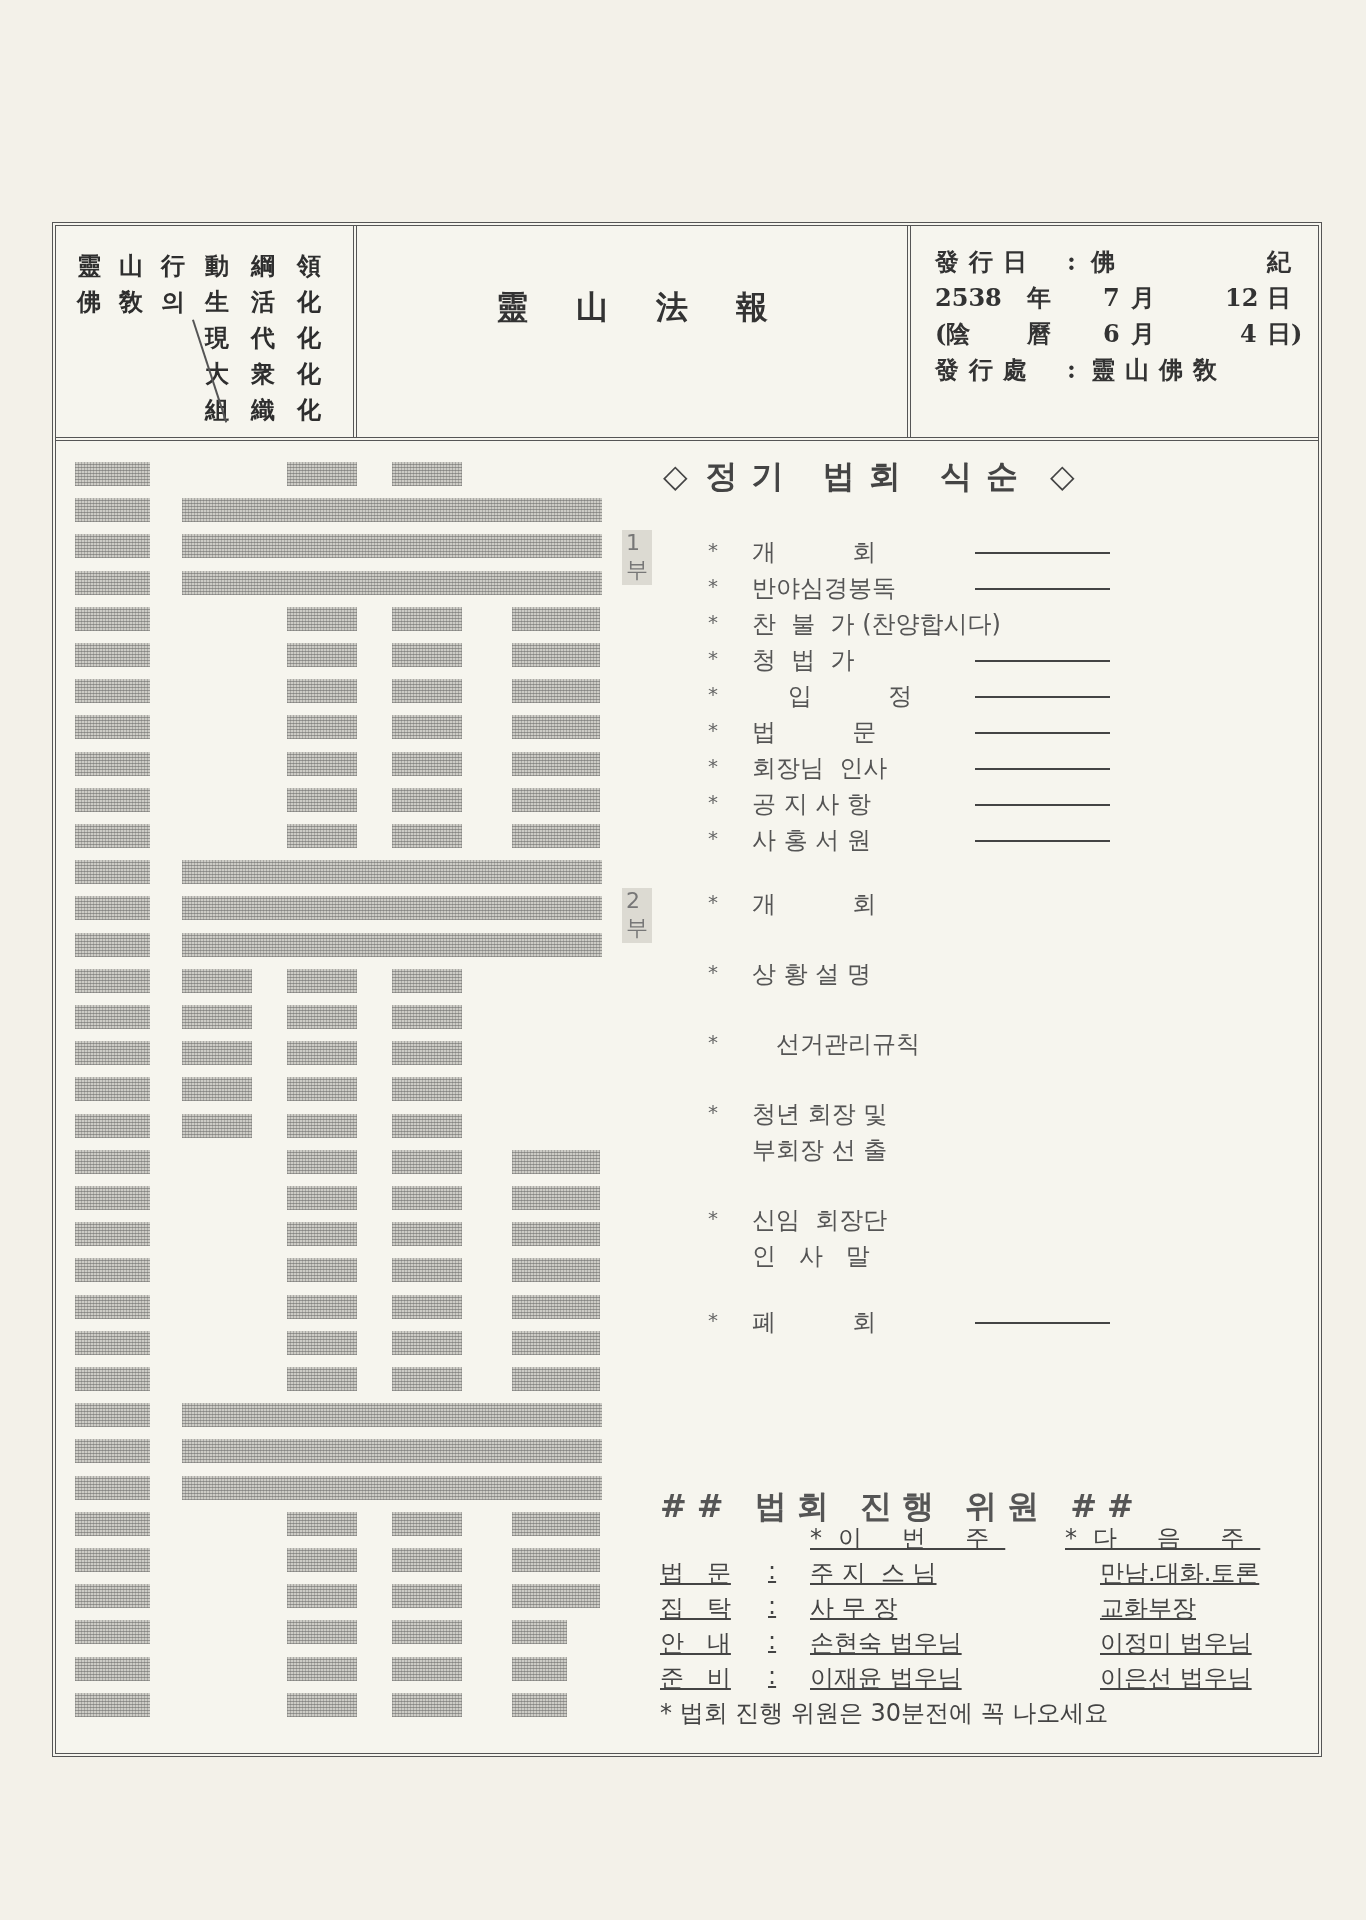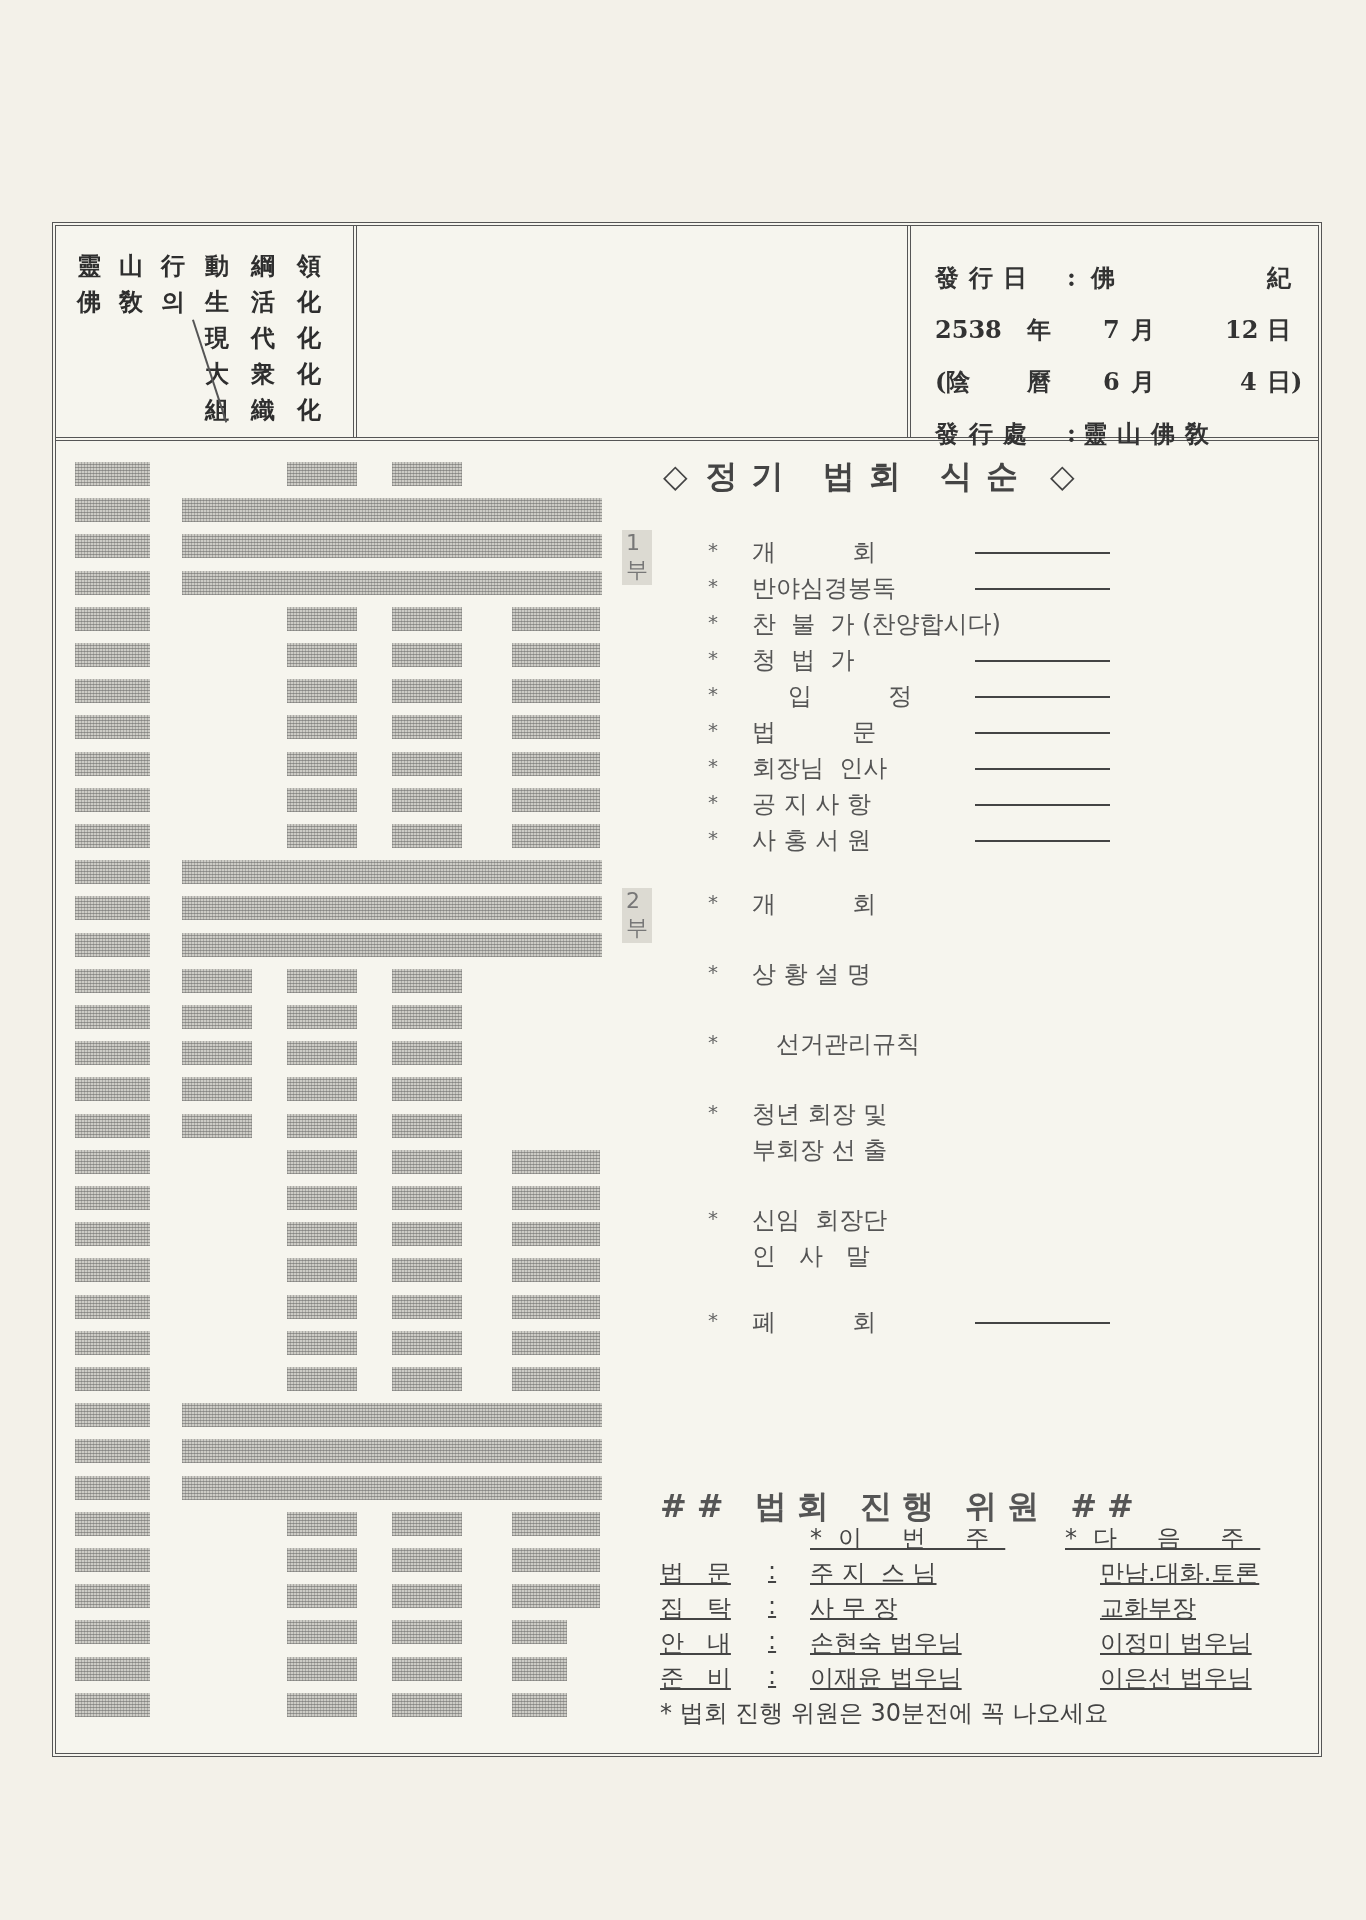--- a/index.html
+++ b/index.html
@@ -24,21 +24,21 @@
 
   .motto { position:absolute; left:18px; top:22px; font-family:"DejaVu Serif", serif; font-weight:bold; font-size:24px; color:#2e2e2e; }
   .motto .col { position:absolute; top:0; width:30px; text-align:center; line-height:36px; }
   .motto .slash { position:absolute; left:148px; top:70px; width:2px; height:108px; background:#555; transform:rotate(-18deg); transform-origin:top left; }
 
   .title { position:absolute; left:0; right:0; top:60px; text-align:center; font-family:"DejaVu Serif", serif; font-weight:bold; font-size:32px; letter-spacing:48px; color:#333; padding-left:48px; }
   .issue { position:absolute; left:0; right:0; top:130px; text-align:center; font-family:"DejaVu Serif", serif; font-weight:bold; font-size:22px; color:#333; word-spacing:22px; }
   .issue span { margin:0 10px; }
 
   .pubinfo { position:absolute; left:24px; top:18px; font-family:"DejaVu Serif", serif; font-weight:bold; font-size:24px; color:#333; }
-  .pubinfo .row { height:36px; line-height:36px; position:relative; width:400px;margin-top:16px; }
+  .pubinfo .row { height:36px; line-height:36px; position:relative; width:400px; }
   .pubinfo .row span { position:absolute; top:0; white-space:nowrap; }
 
   
   .redact { position:absolute; height:24px;
     background-image:
       repeating-linear-gradient(0deg, rgba(90,90,90,.55) 0 1px, transparent 1px 3px),
       repeating-linear-gradient(90deg, rgba(90,90,90,.35) 0 1px, transparent 1px 3px);
     background-color:#c9c8c2; opacity:.9;
   }
 
@@ -92,20 +92,21 @@
             <div>領</div>
             <div>化</div>
             <div>化</div>
             <div>化</div>
             <div>化</div>
           </div>
         <div class="slash" style="left:118px;top:72px"></div>
       </div>
     </div>
     <div class="hcell hc2">
+      <div class="title">靈山法報</div>
     </div>
     <div class="hcell hc3">
       <div class="pubinfo">
         <div class="row">
           <span style="left:0; letter-spacing:10px">發行日</span>
           <span style="left:132px">:</span>
           <span style="left:156px">佛</span>
           <span style="left:332px">紀</span>
         </div>
         <div class="row">
@@ -120,21 +121,21 @@
           <span style="left:0">(陰</span>
           <span style="left:92px">曆</span>
           <span style="left:168px">6</span>
           <span style="left:196px">月</span>
           <span style="left:305px">4</span>
           <span style="left:332px">日)</span>
         </div>
         <div class="row">
           <span style="left:0; letter-spacing:10px">發行處</span>
           <span style="left:132px">:</span>
-          <span style="left:148px; letter-spacing:10px">靈山佛敎</span>
+          <span style="left:156px; letter-spacing:10px">靈山佛敎</span>
         </div>
       </div>
     </div>
   </div>
 </div>
 
 <div id="redactions">
     <div class="redact" style="left: 75px; top: 462px; width: 75px;"></div>
     <div class="redact" style="left: 287px; top: 462px; width: 70px;"></div>
     <div class="redact" style="left: 392px; top: 462px; width: 70px;"></div>

